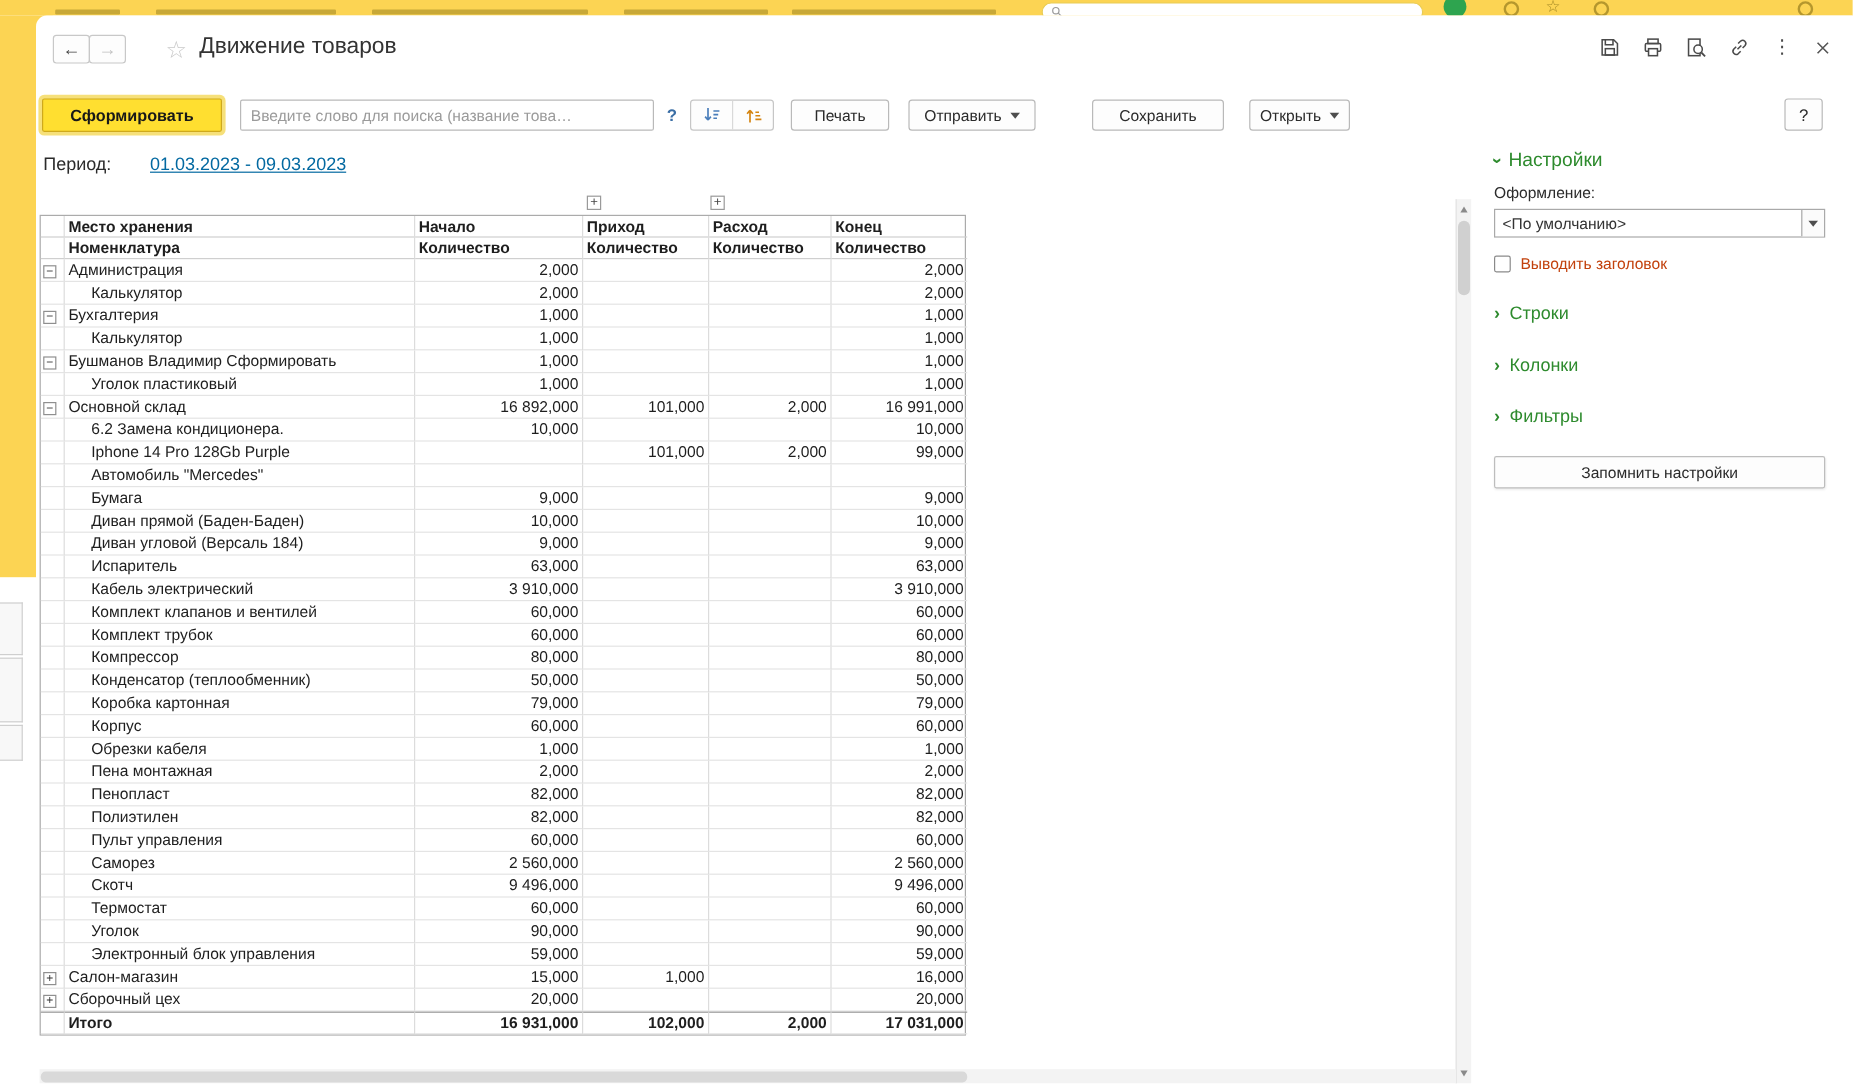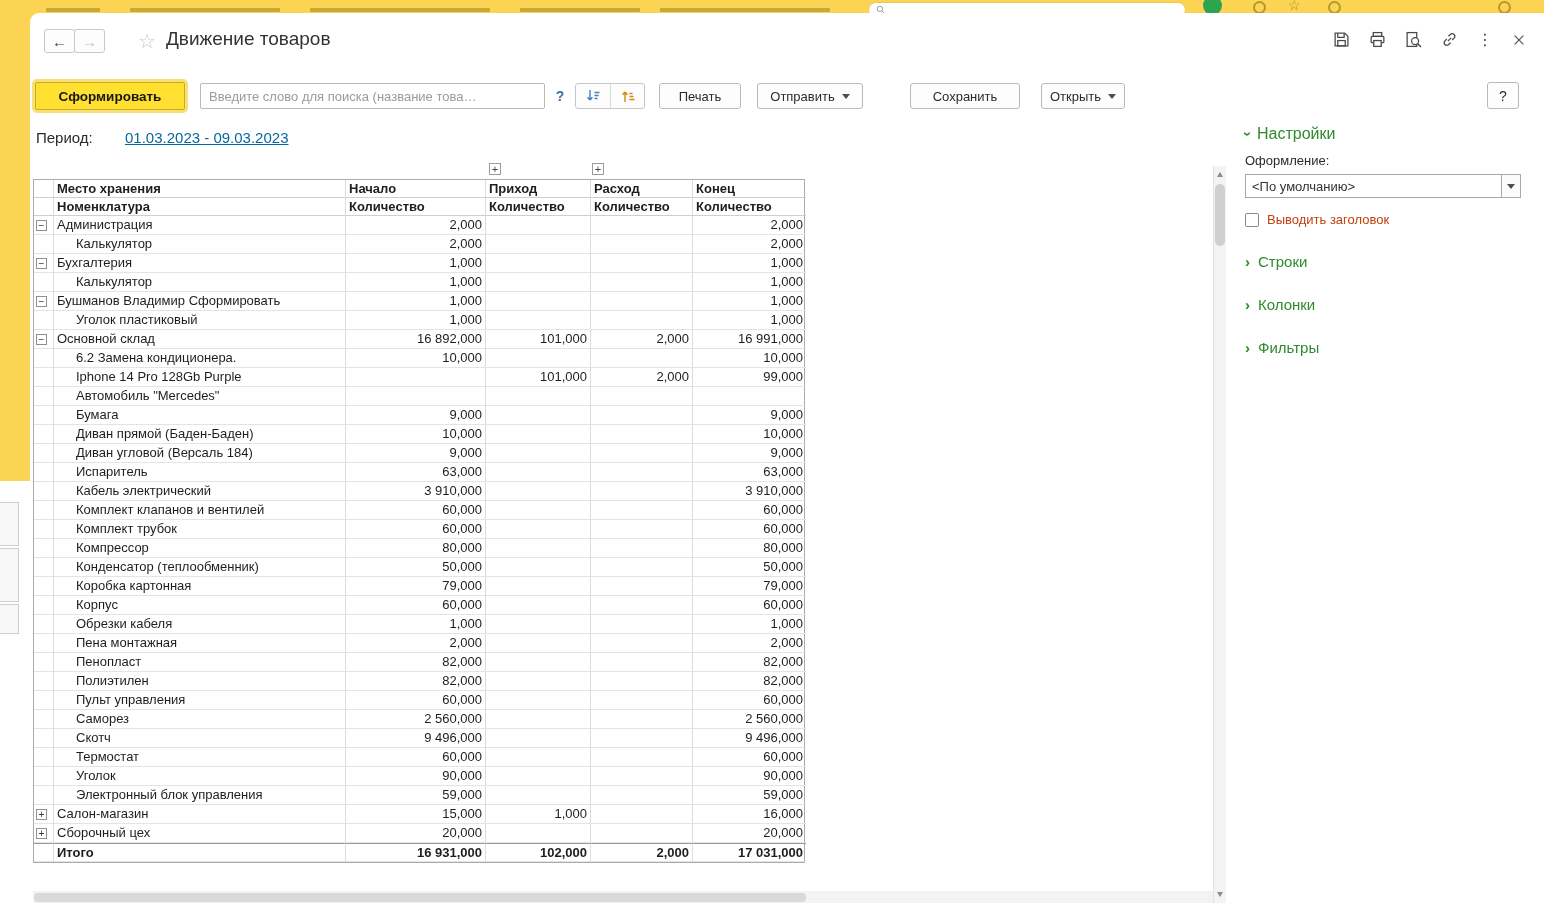--- a/index.html
+++ b/index.html
@@ -527,13 +527,14 @@
     <span>Строки</span>
   </div>
   <div class="s-section">
     <span class="chev">›</span>
     <span>Колонки</span>
   </div>
   <div class="s-section">
     <span class="chev">›</span>
     <span>Фильтры</span>
   </div>
+  <button class="s-remember">Запомнить настройки</button>
 </div>
 
 </body></html>

